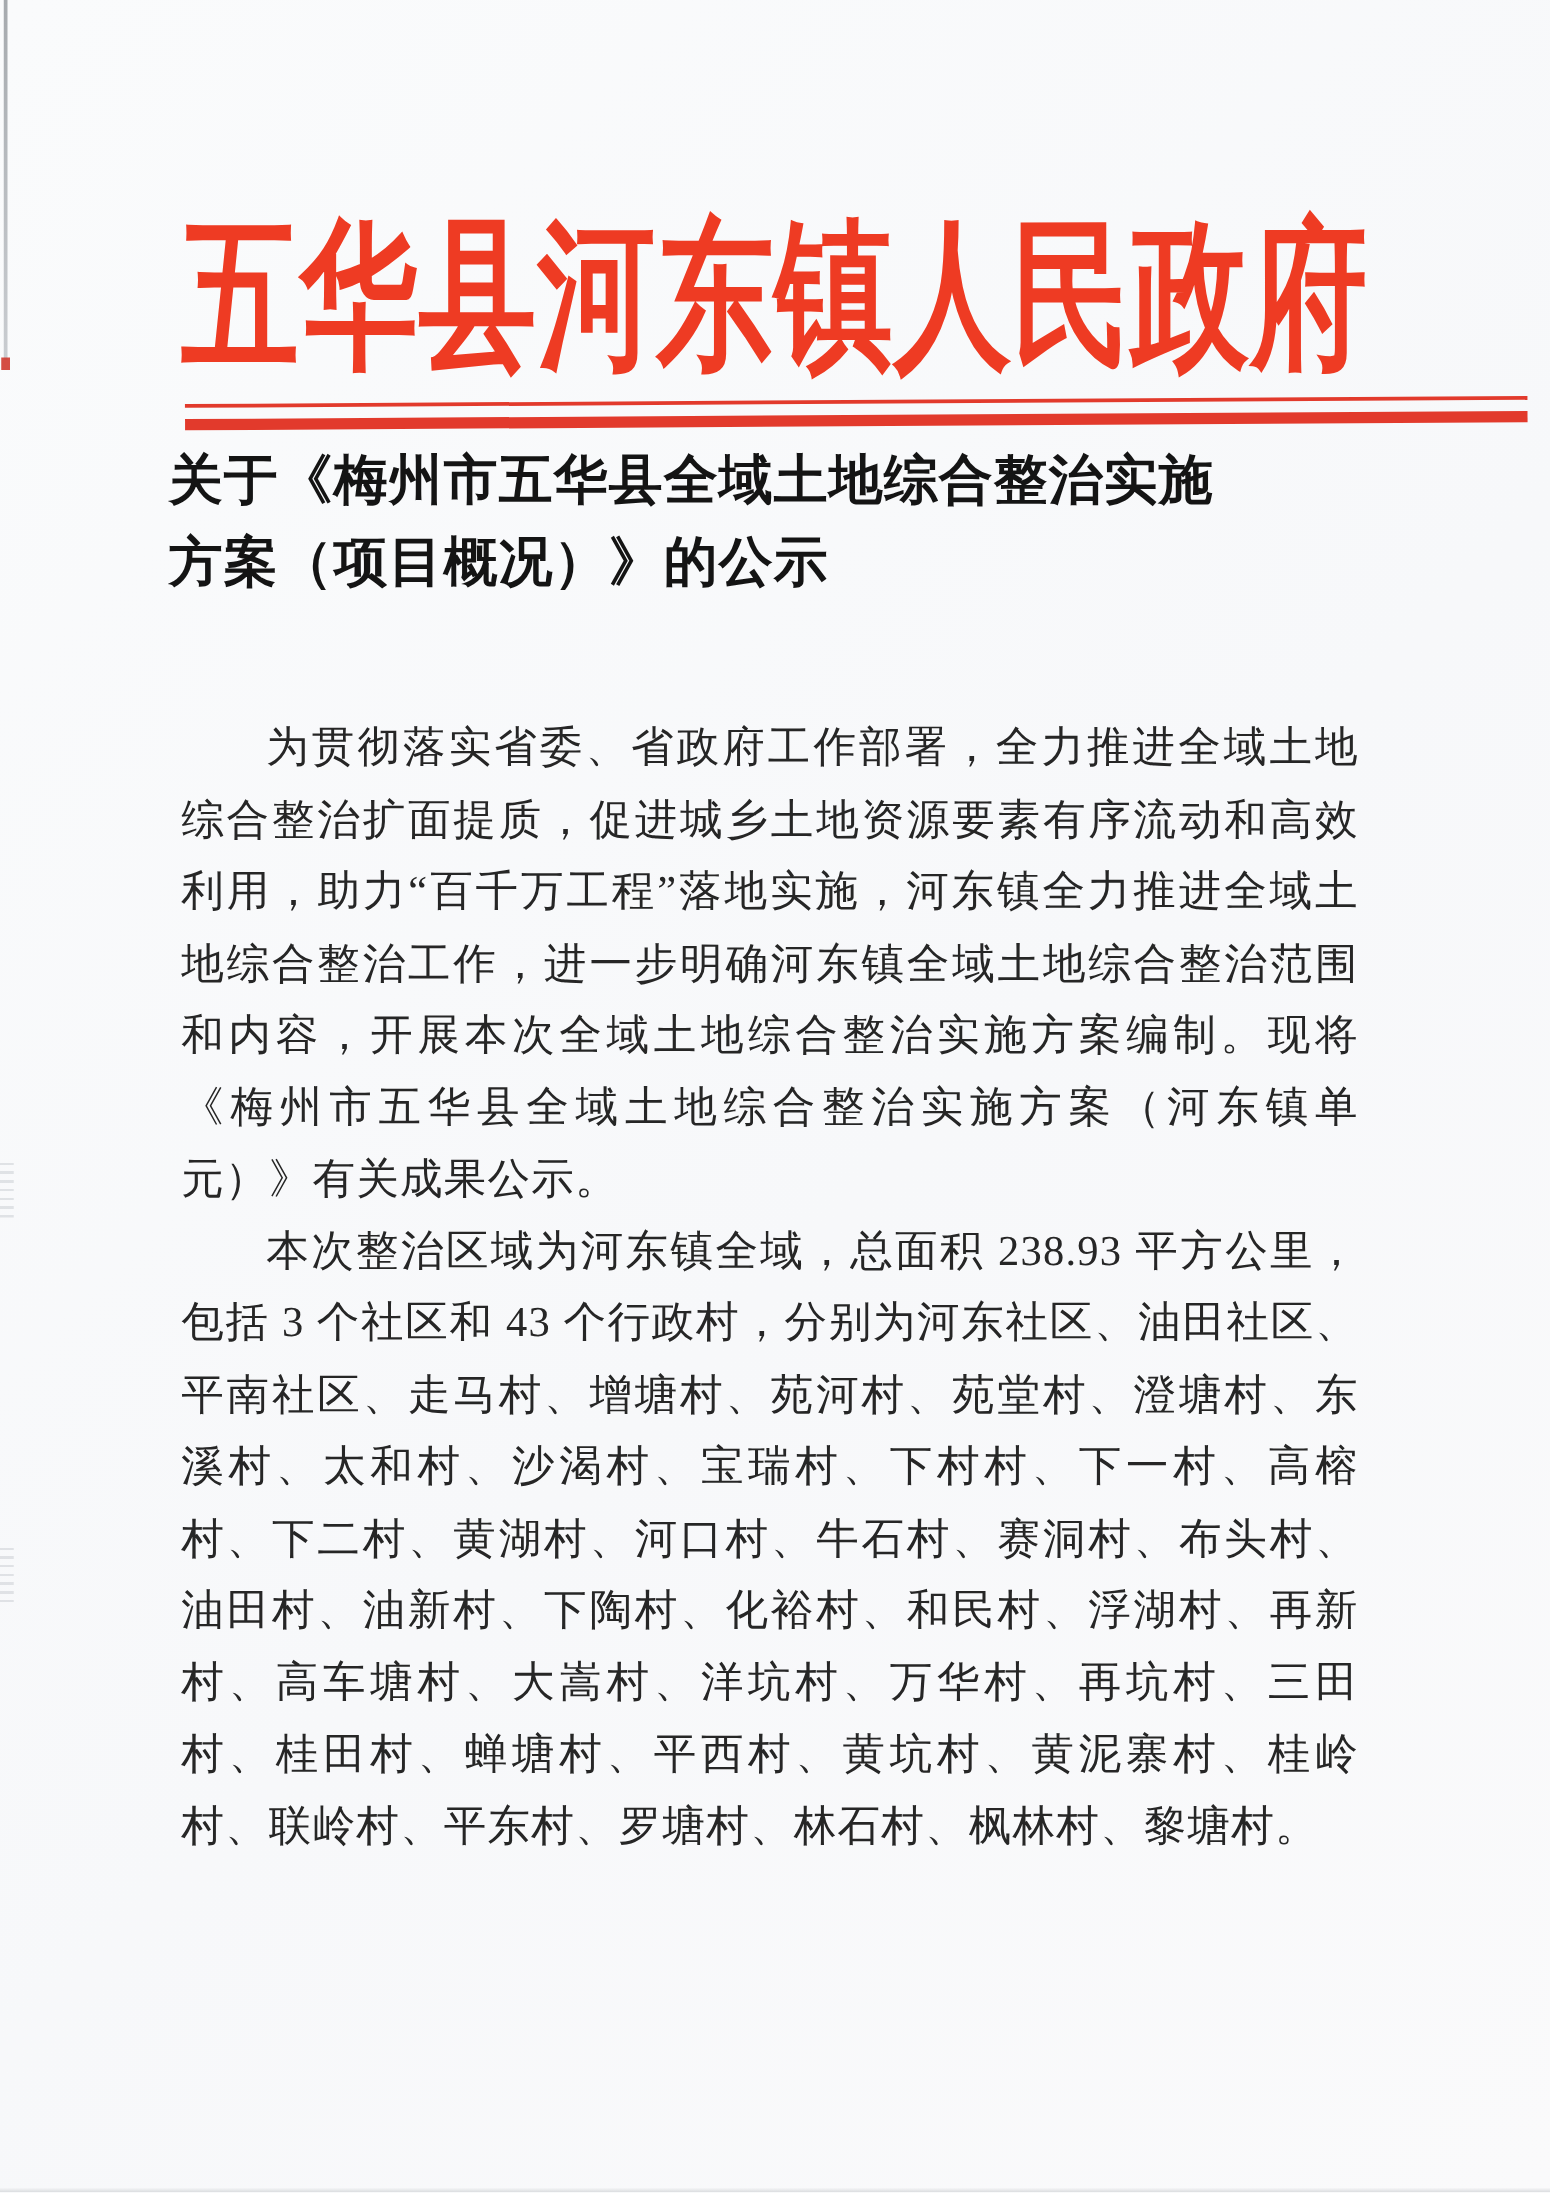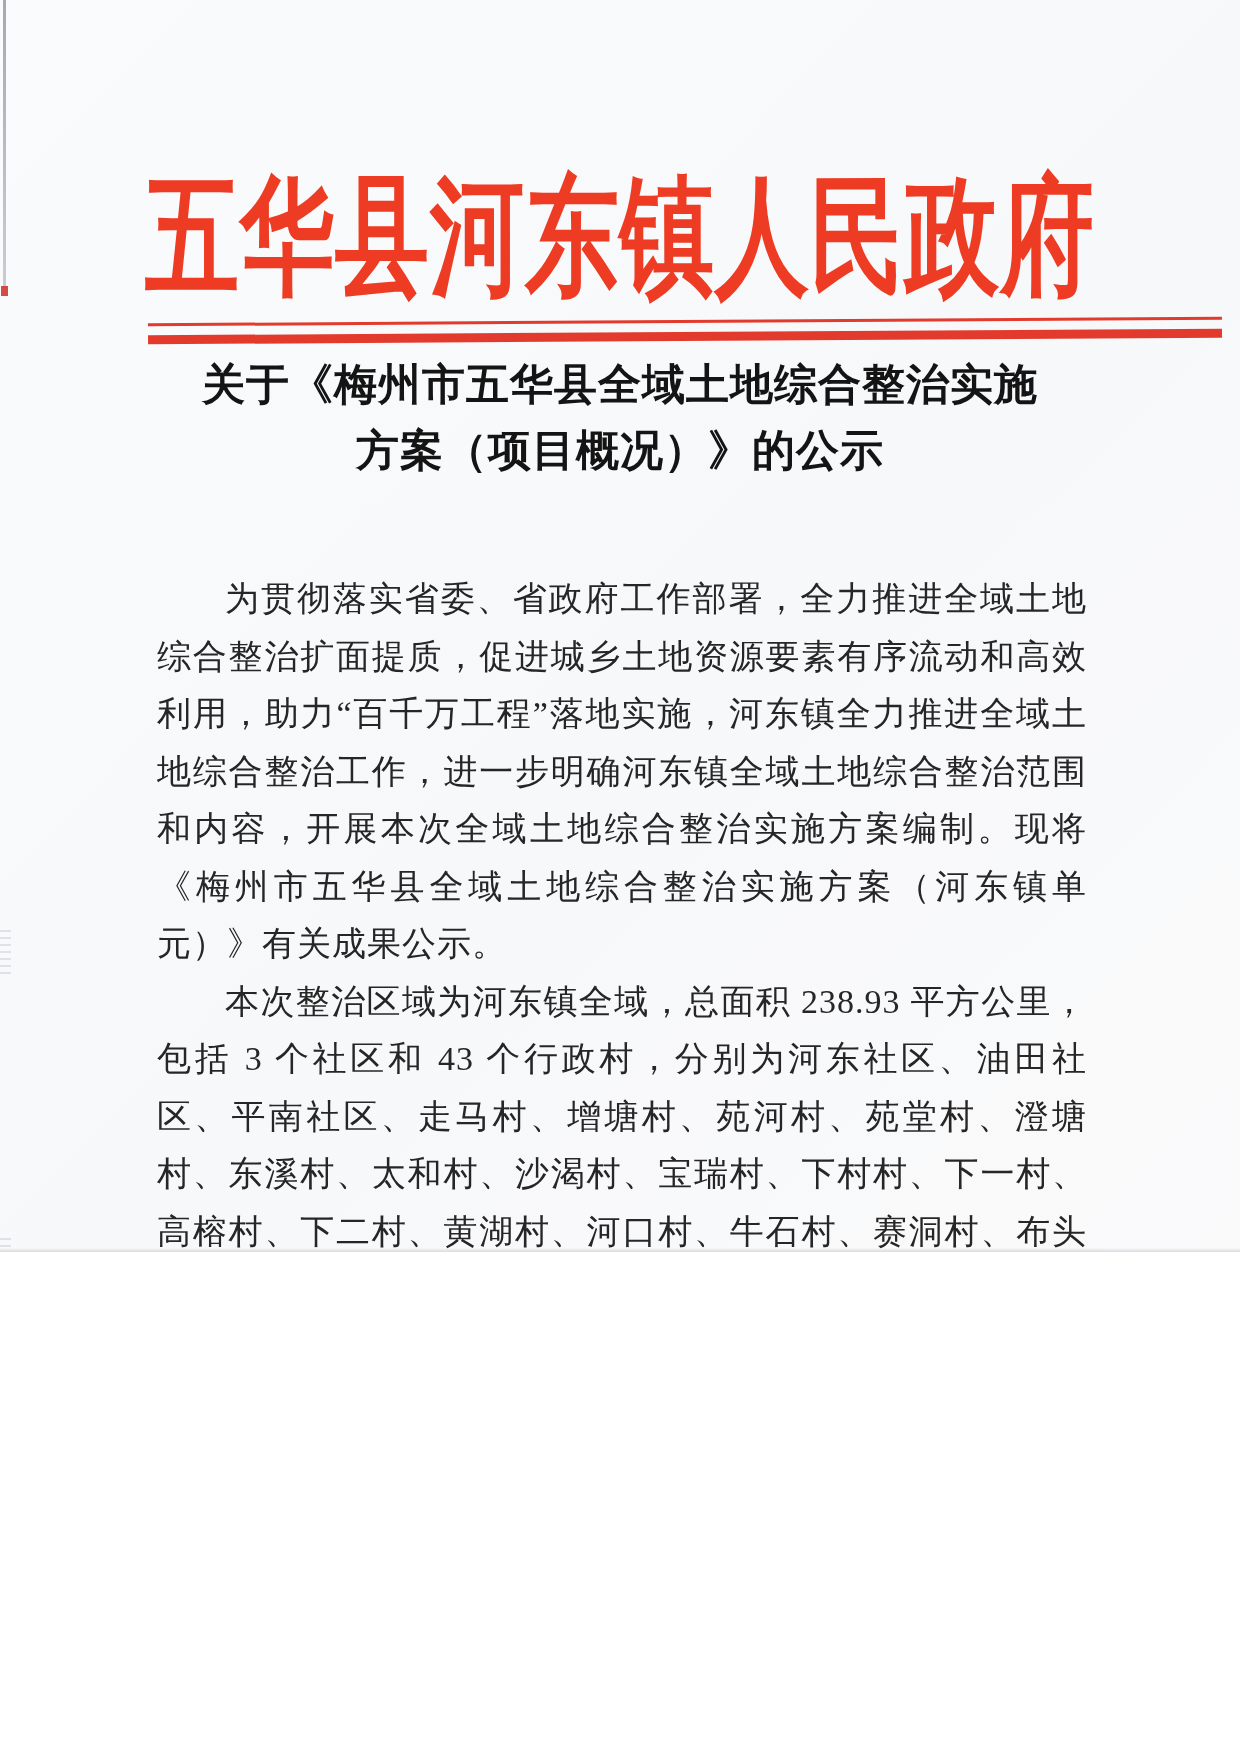--- a/index.html
+++ b/index.html
@@ -1,19 +1,19 @@
 <!DOCTYPE html>
 <html><head>
 <meta charset="utf-8">
 <style>
   * { margin:0; padding:0; box-sizing:border-box; }
   html,body { background:#ffffff; }
   .page {
     position:relative;
-    width:1240px; height:1252px;
+    width:1240px; height:1754px;
     margin:0 auto;
     background:linear-gradient(135deg,#fafbfc 0%, #f7f8fa 55%, #fafafb 100%);
     overflow:hidden;
     font-family:"Liberation Serif","DejaVu Serif",serif;
     color:#222;
     padding-left:28px;
   }
 
   
   .edge-vline {
@@ -49,38 +49,37 @@
   
   .rules {
     position:absolute; left:148px; top:320px; width:1074px;
     transform:rotate(-0.35deg);
   }
   .rule-thin  { height:3px; background:#e23a2c; }
   .rule-thick { height:9px; background:#e23a2c; margin-top:9px; }
 
   
   .title {
-    position:absolute; top:352px; left:145px; width:950px;
-    text-align:center;
+    position:absolute; top:352px; left:135px; width:950px;
+    text-align:left;
     font-size:43px; line-height:66px; font-weight:bold;
     color:#141414; letter-spacing:1px;
   }
 
   
   .body-text {
     position:absolute; top:570px; left:145px; width:942px;
     font-size:34px; line-height:57.5px;
     color:#262626;
     text-align:justify;
     text-justify:inter-ideograph;
   }
   .para {
     text-indent:2em;
     letter-spacing:1px;
-    margin-left:12px;
   }
   .sec-heading {
     text-indent:2em;
     font-family:"Liberation Sans","DejaVu Sans",sans-serif;
     font-weight:bold;
     font-size:33px;
     color:#111;
     letter-spacing:2px;
   }
 </style>

